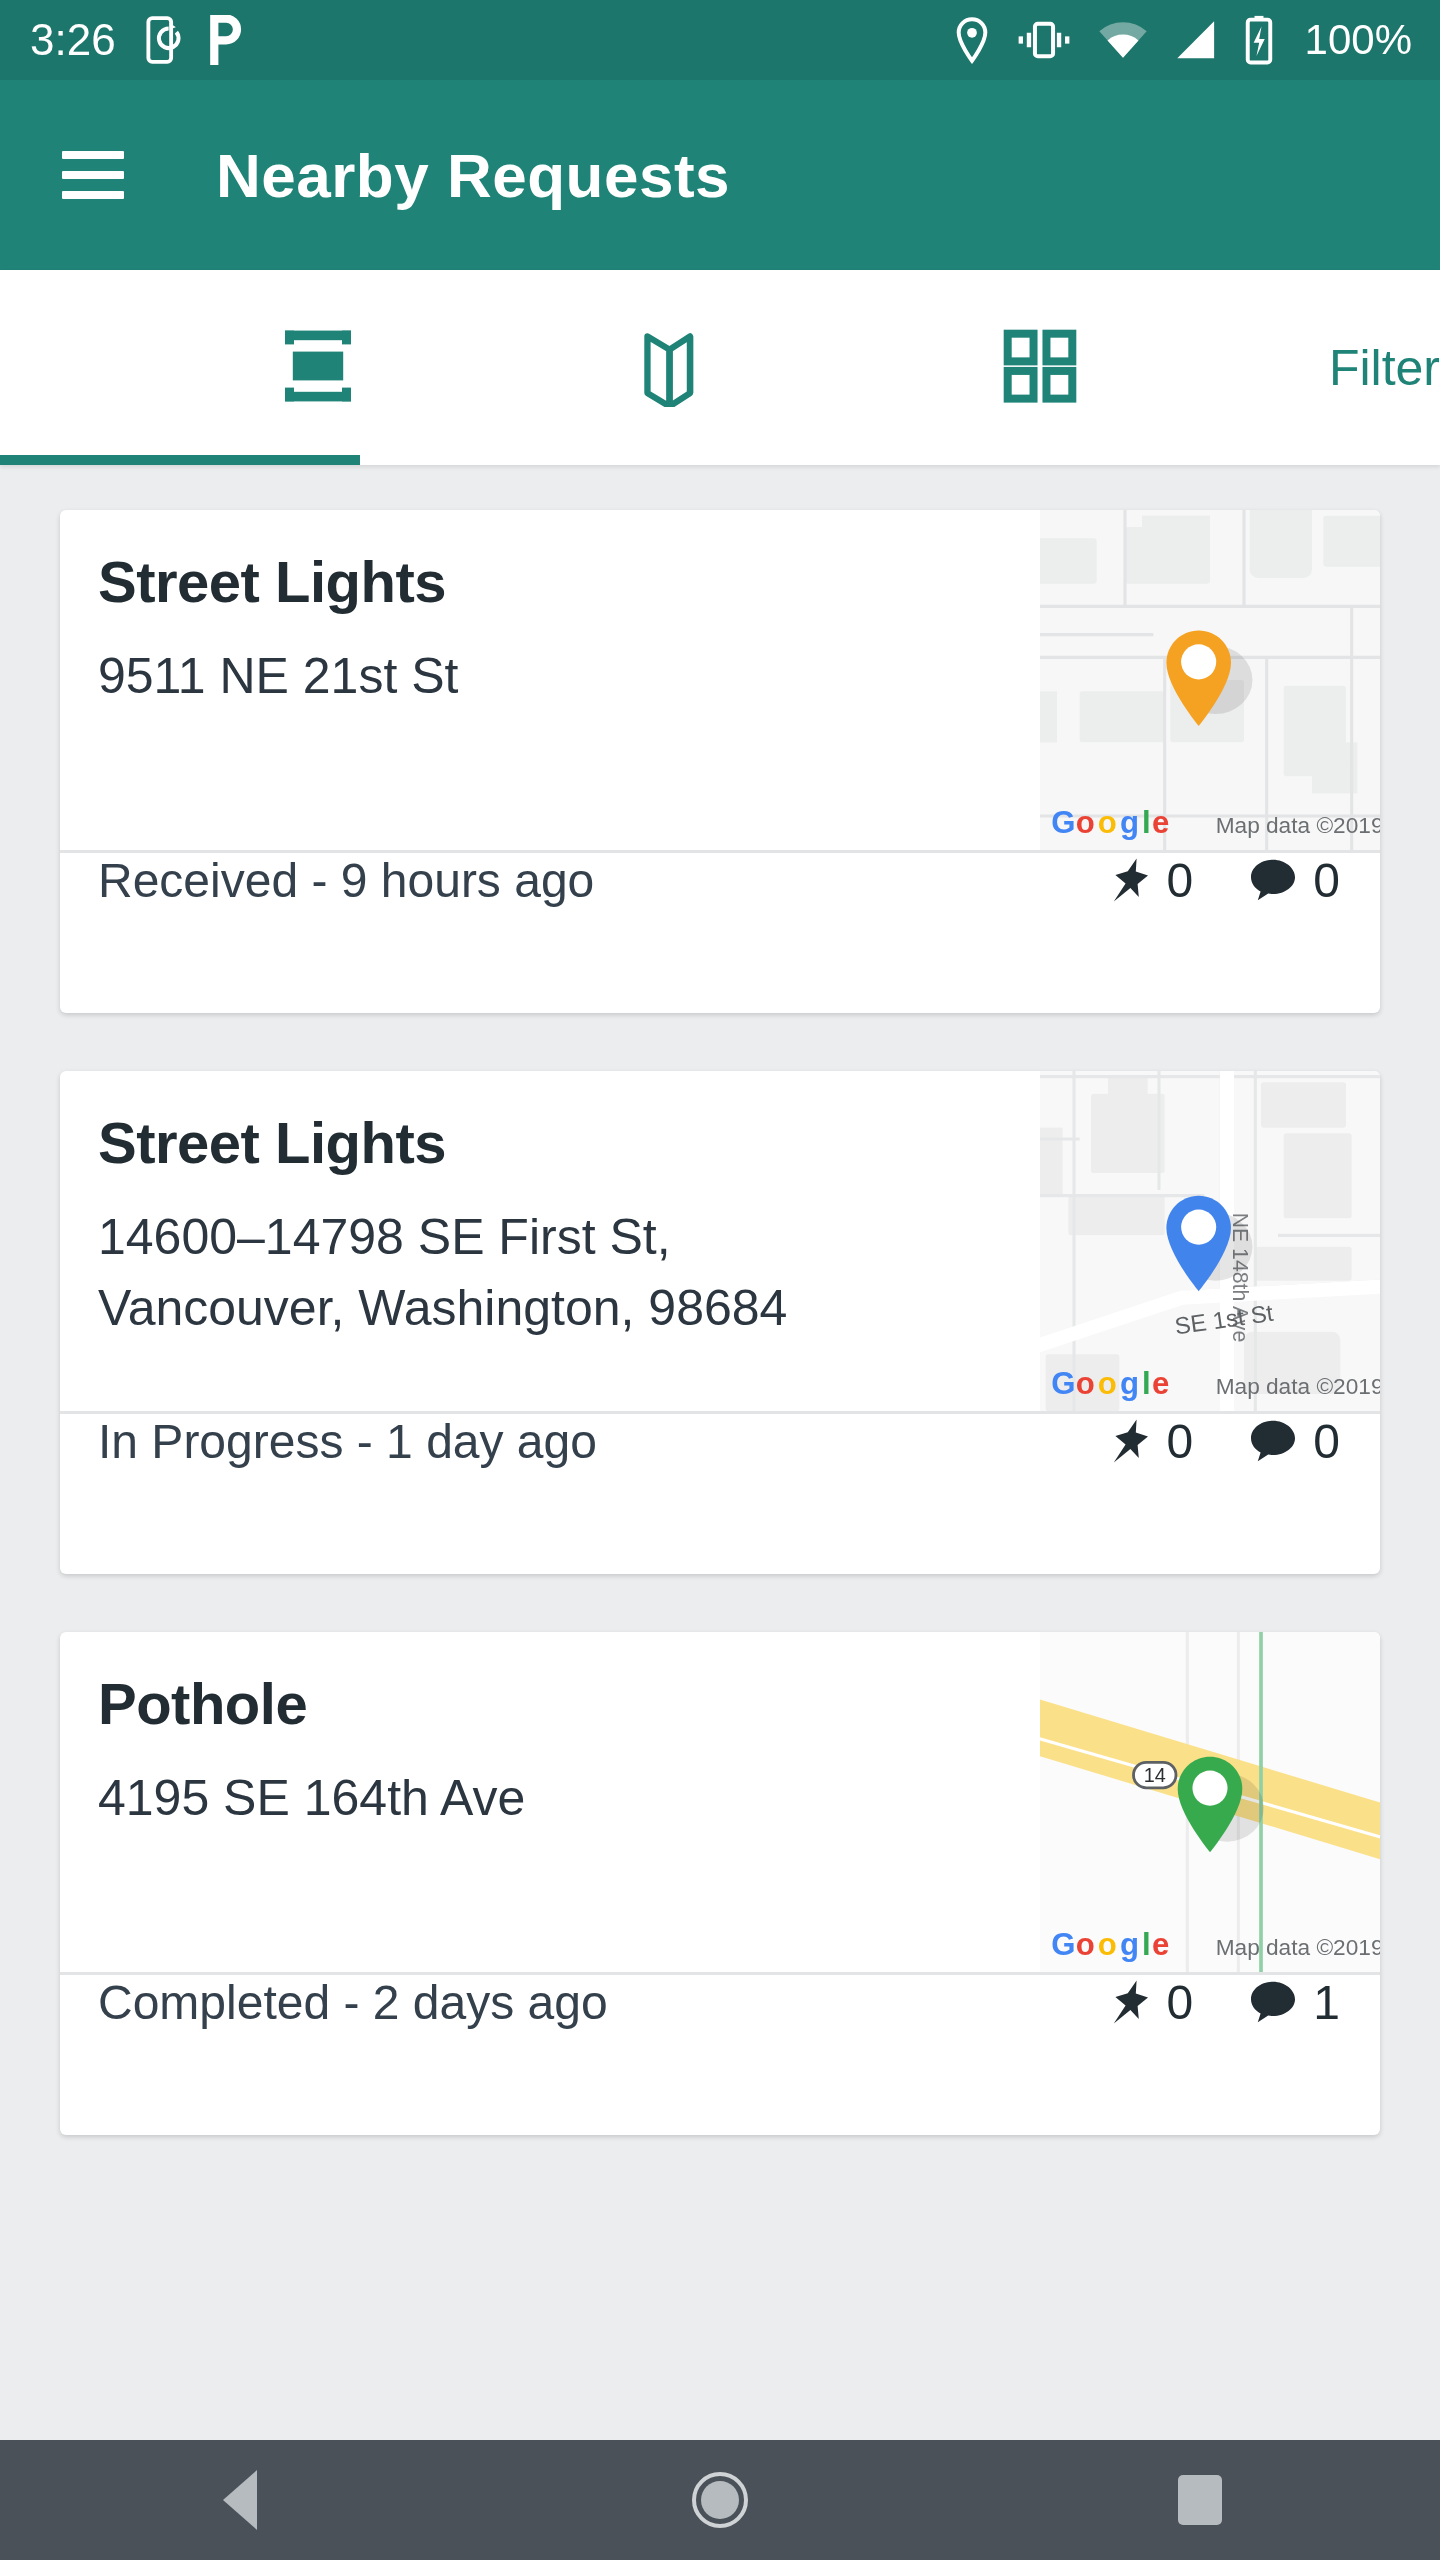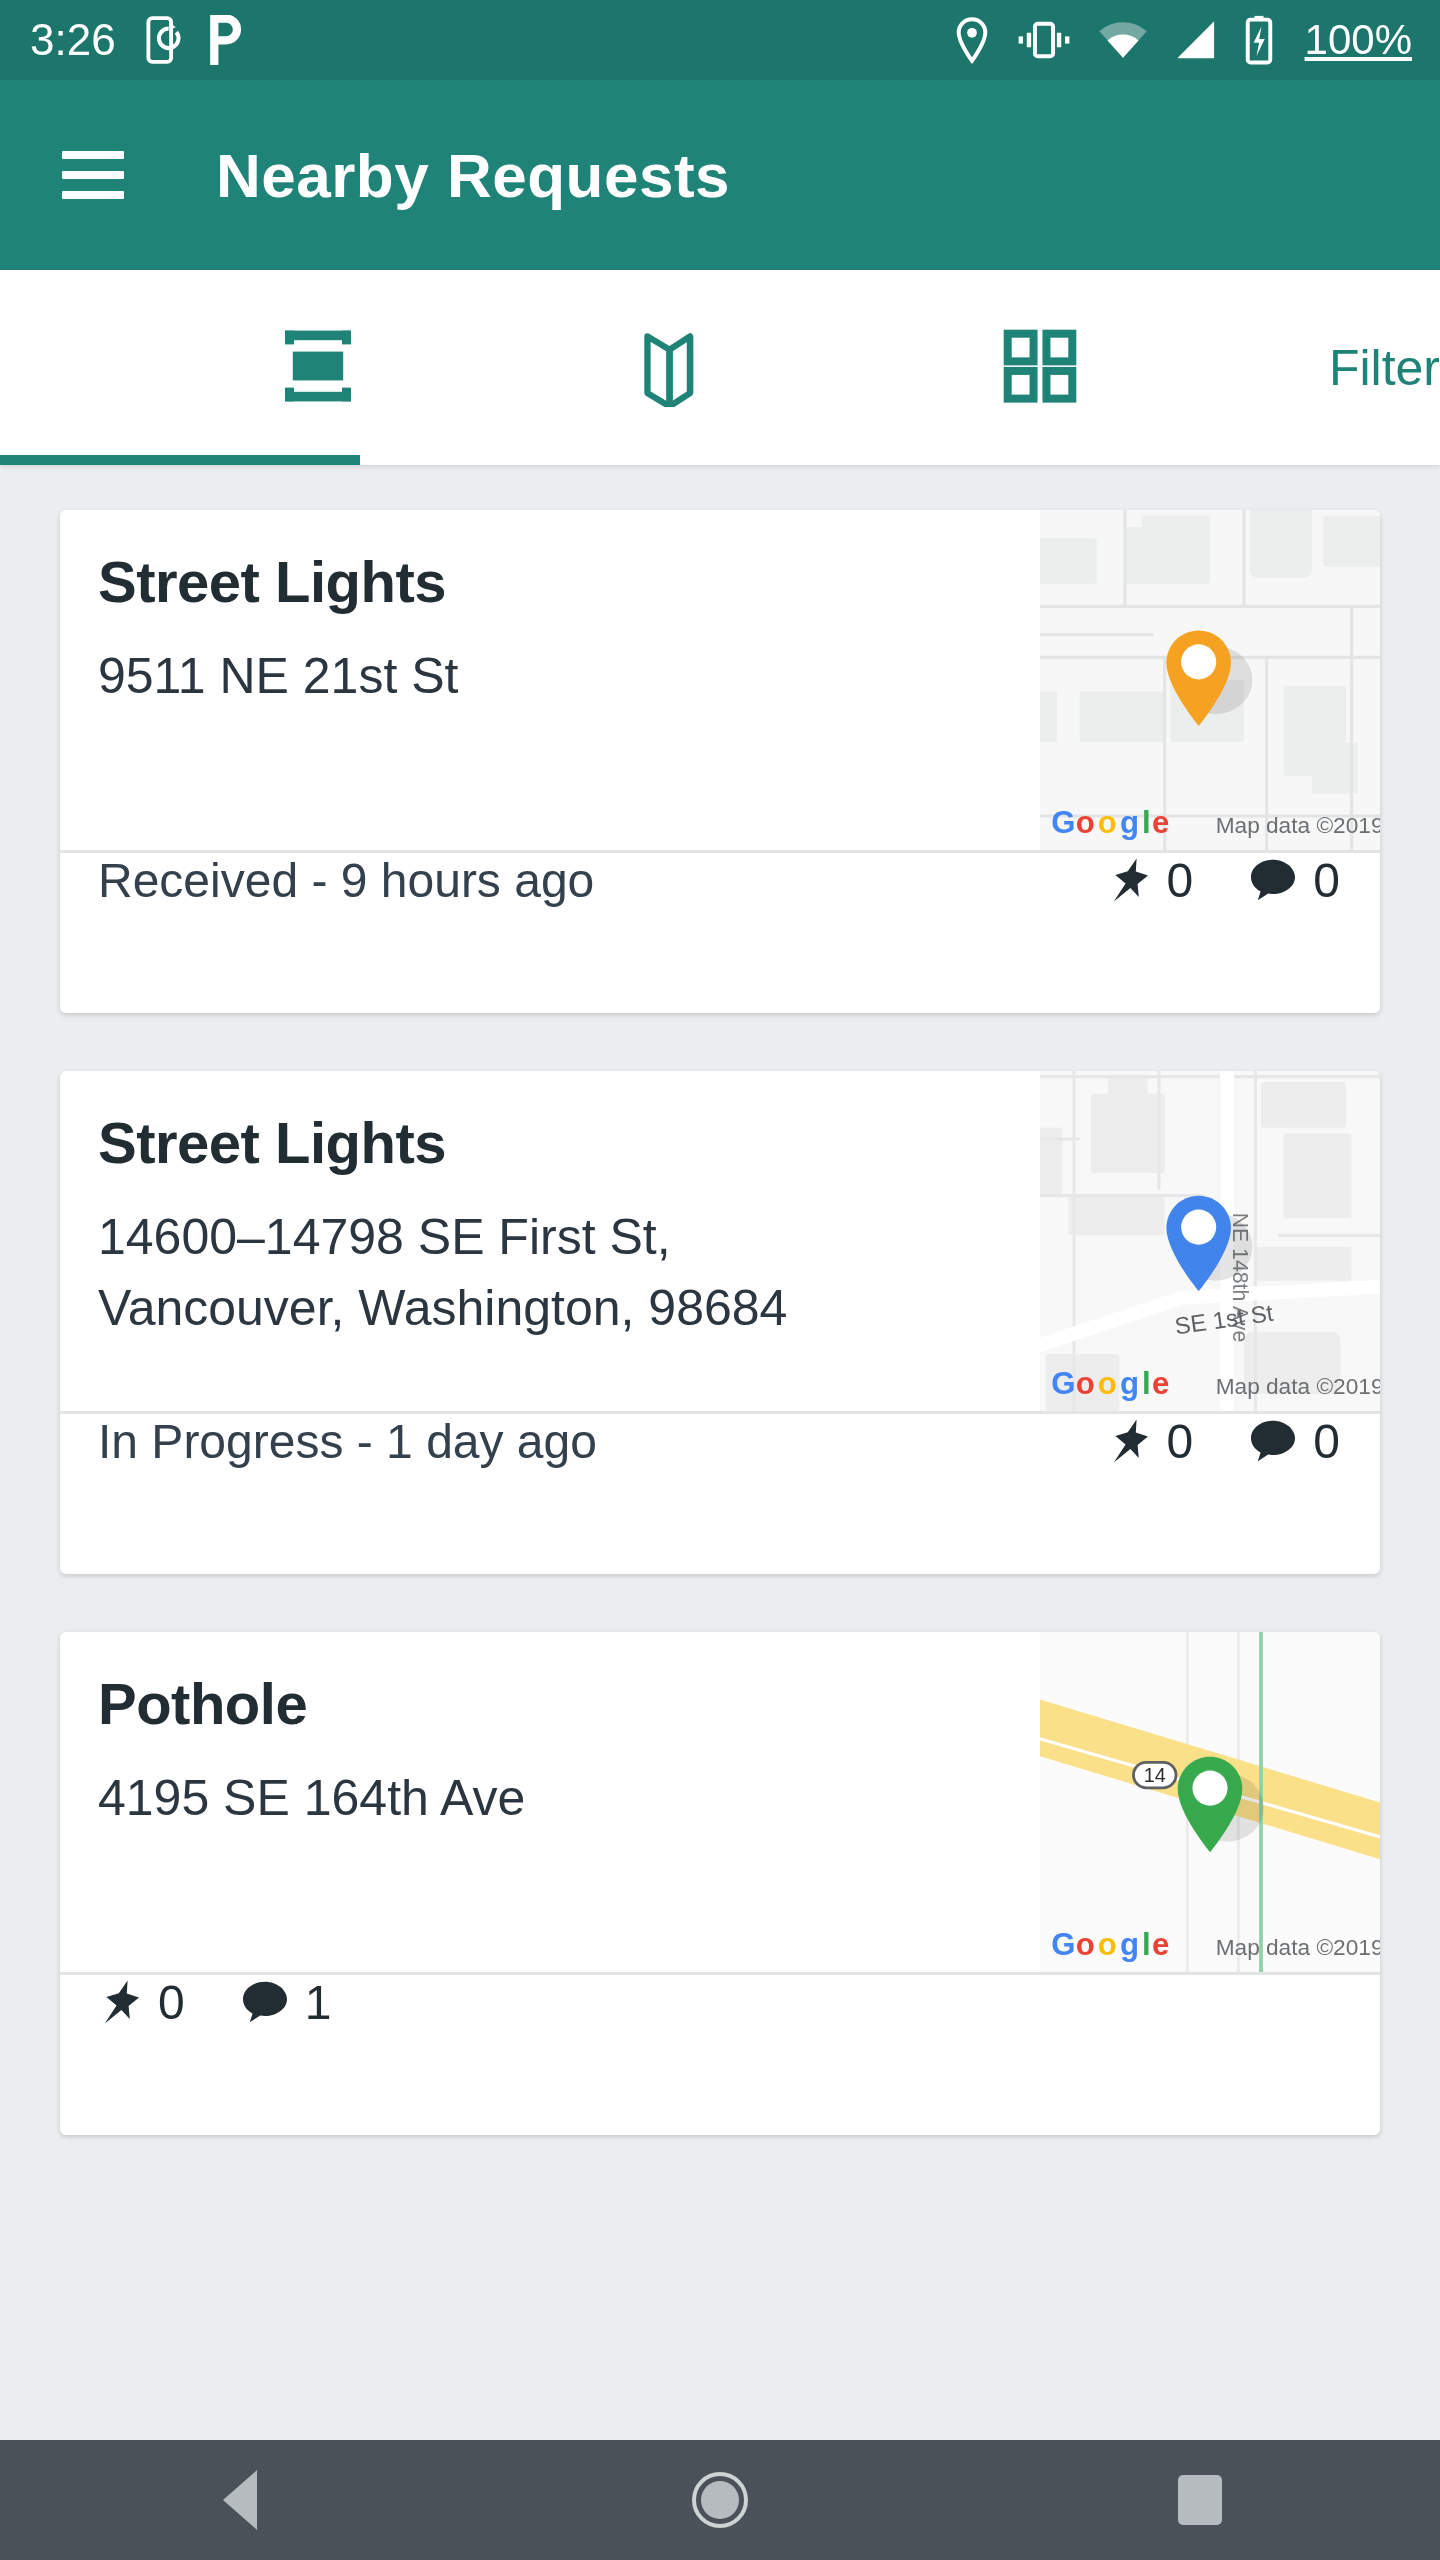--- a/index.html
+++ b/index.html
@@ -47,21 +47,20 @@
   .status-spacer { flex: 1; }
   .status-right-icons {
     display: flex;
     align-items: center;
     gap: 25px;
   }
   .status-battery-text {
     font-size: 42px;
     font-weight: 400;
     margin-left: 6px;
-    text-decoration: underline;
   }
   .sb-ico { display: block; }
 
   
   .app-bar {
     position: absolute;
     top: 80px; left: 0;
     width: 1440px;
     height: 190px;
     background: #1f8377;
@@ -565,20 +564,21 @@
               <text x="28.2" y="114" fill="#4285f4">g</text>
               <text x="36" y="114" fill="#34a853">l</text>
               <text x="39.5" y="114" fill="#ea4335">e</text>
             </g>
             <text x="62" y="114" font-family="Liberation Sans, sans-serif" font-size="8" fill="#6b6f72">Map data ©2019</text>
           </svg>
         </div>
       </div>
       <div class="card-divider"></div>
       <div class="card-bottom">
+        <div class="status-text">Completed - 2 days ago</div>
         <div class="metrics">
           <div class="metric">
             <span>
               <svg width="44" height="46" viewBox="0 0 22 23">
                 <path d="M14.8 1.2l-4.4 6.4-6.2 1.9 5.1 4.3-5.9 8.9 8.3-6.7 4.2 4.5-0.6-6.5 5.2-4.2-6.1-2.1z" fill="#222c33"></path>
               </svg>
             </span>
             <span class="metric-count">0</span>
           </div>
           <div class="metric">

